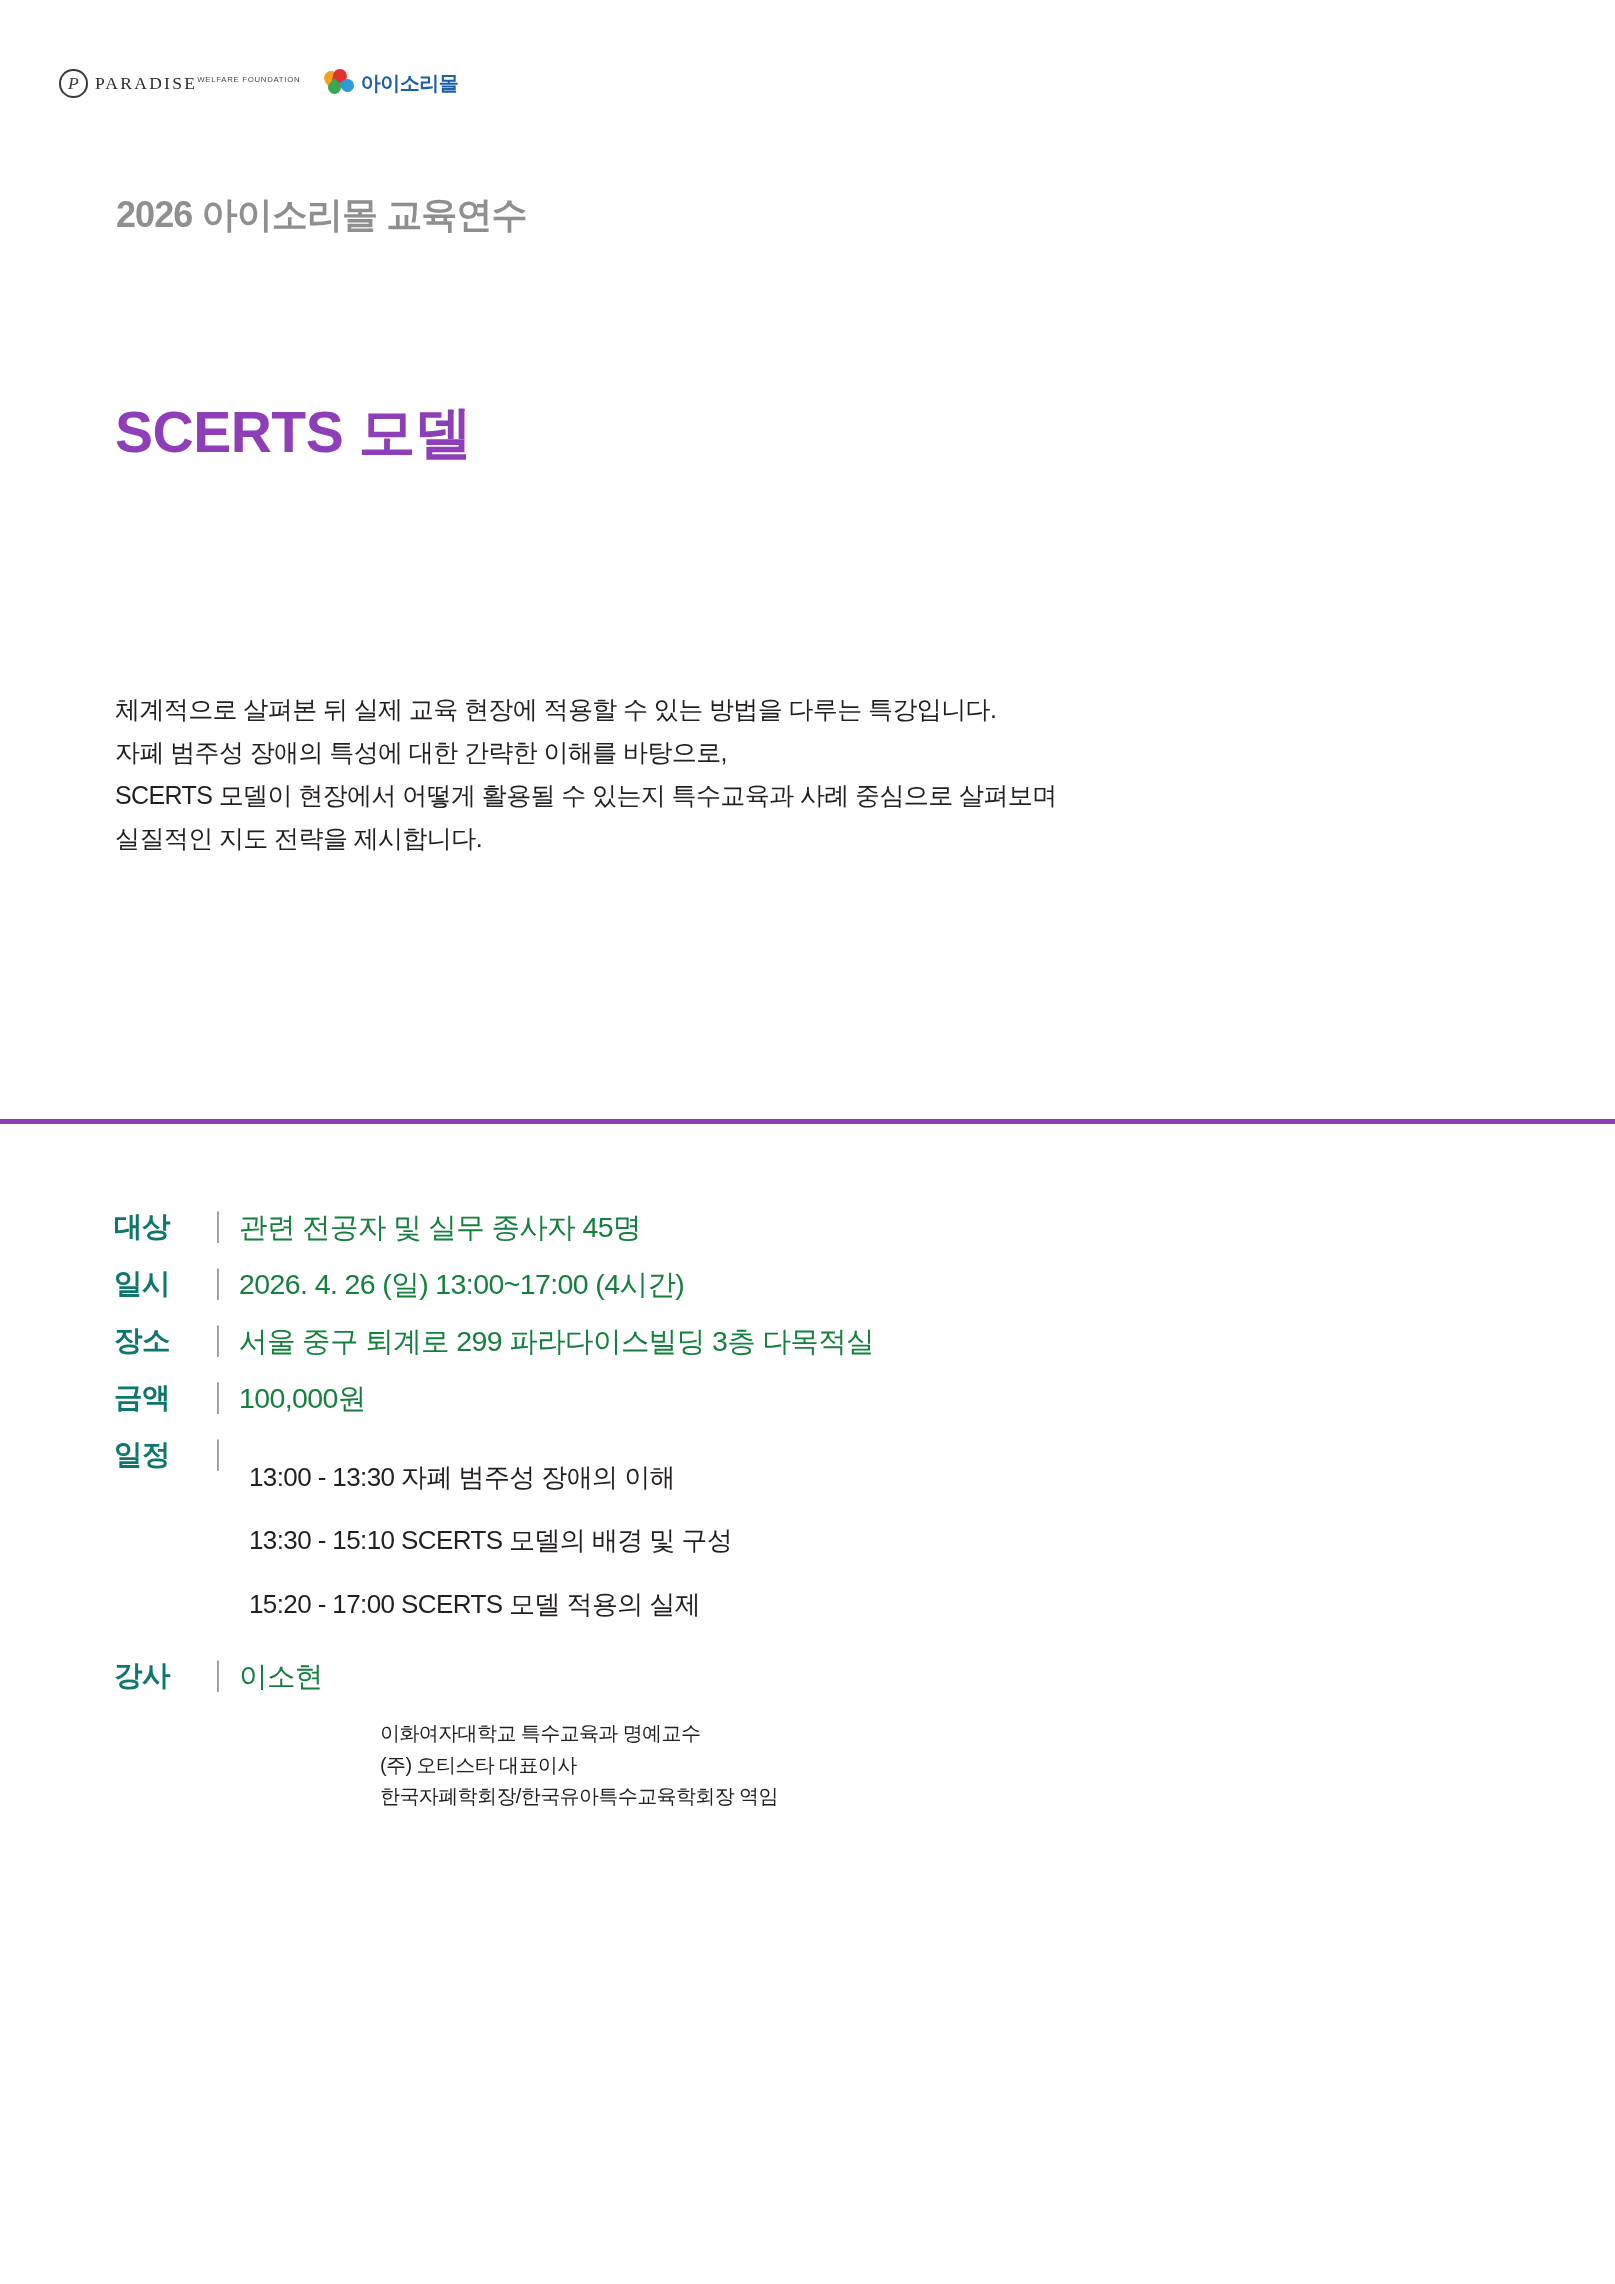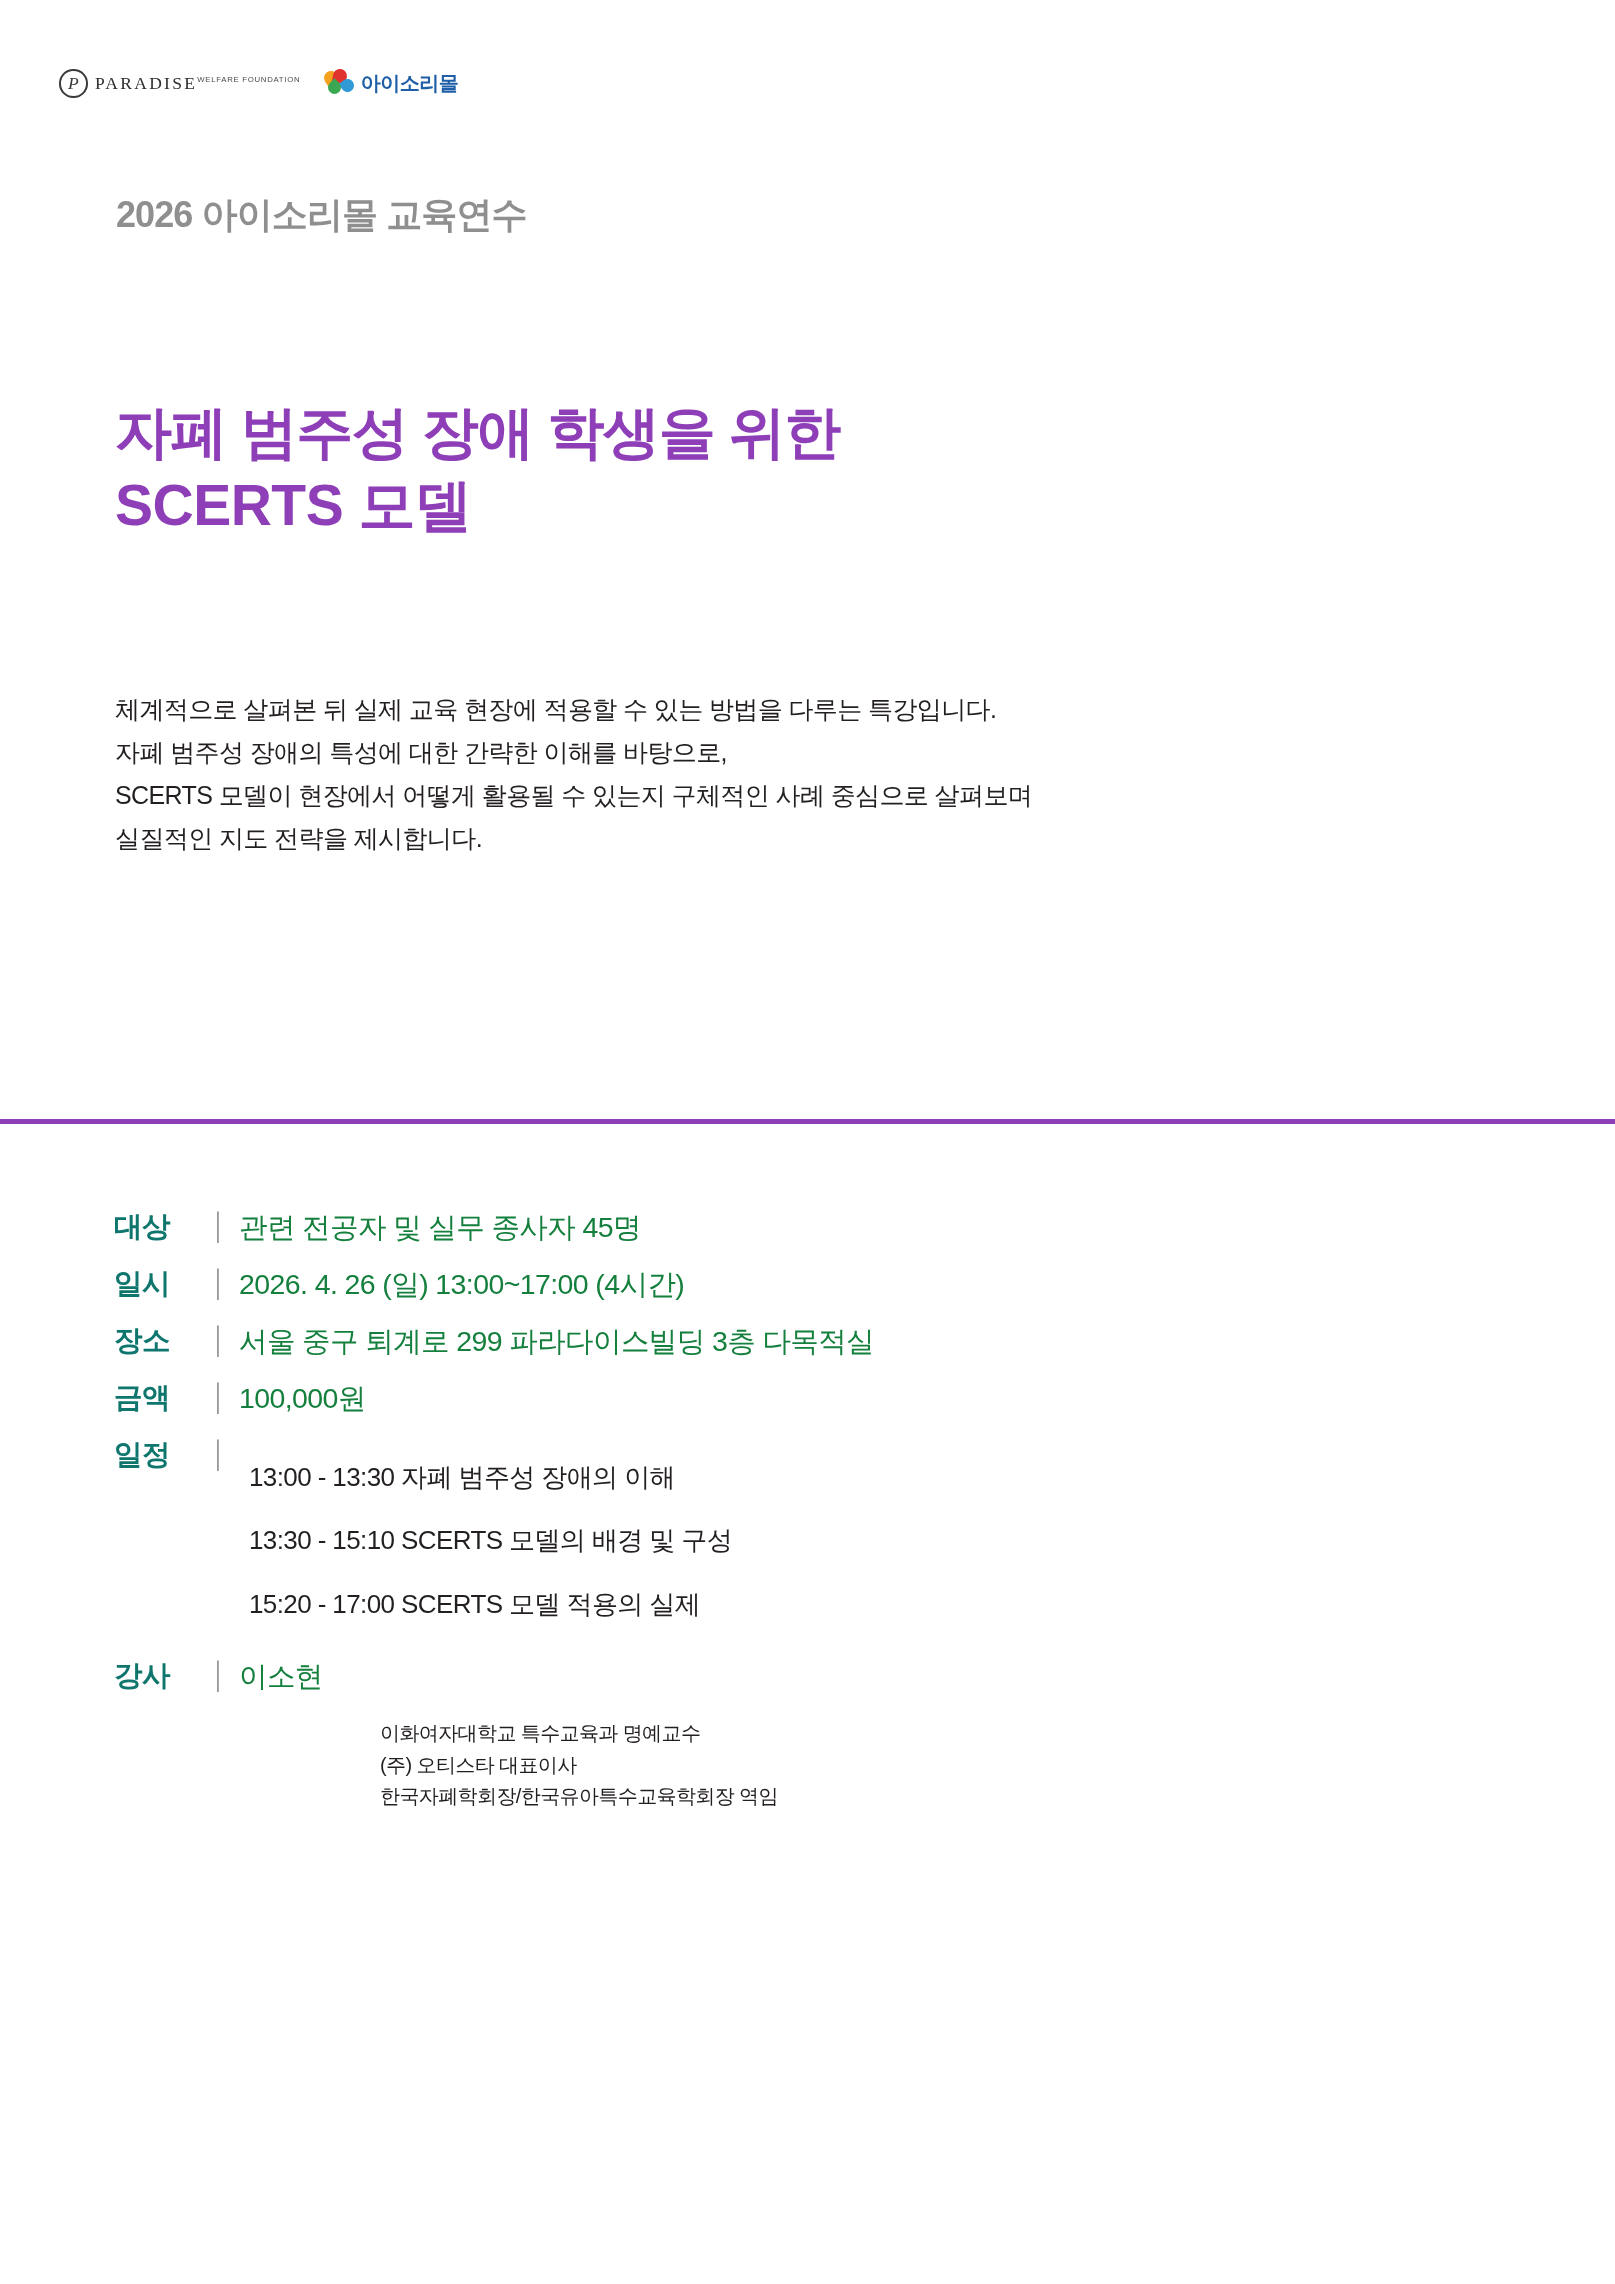--- a/index.html
+++ b/index.html
@@ -213,28 +213,27 @@
         <span class="p3"></span>
         <span class="p4"></span>
     </div>
     <div class="isori-text">아이소리몰</div>
   </div>
 </div>
 
 <div class="kicker">2026 아이소리몰 교육연수</div>
 
 <div class="title">
-  <div class="line1">자폐 범주성 장애 학생을 위한</div>
   <div class="line2">SCERTS 모델</div>
 </div>
 
 <div class="desc">
   <div>체계적으로 살펴본 뒤 실제 교육 현장에 적용할 수 있는 방법을 다루는 특강입니다.</div>
   <div>자폐 범주성 장애의 특성에 대한 간략한 이해를 바탕으로,</div>
-  <div>SCERTS 모델이 현장에서 어떻게 활용될 수 있는지 구체적인 사례 중심으로 살펴보며</div>
+  <div>SCERTS 모델이 현장에서 어떻게 활용될 수 있는지 특수교육과 사례 중심으로 살펴보며</div>
   <div>실질적인 지도 전략을 제시합니다.</div>
 </div>
 
 <div class="divider"></div>
 
 <div class="info">
 
   <div class="info-row">
     <div class="info-label">대상</div>
     <div class="info-sep">│</div>

